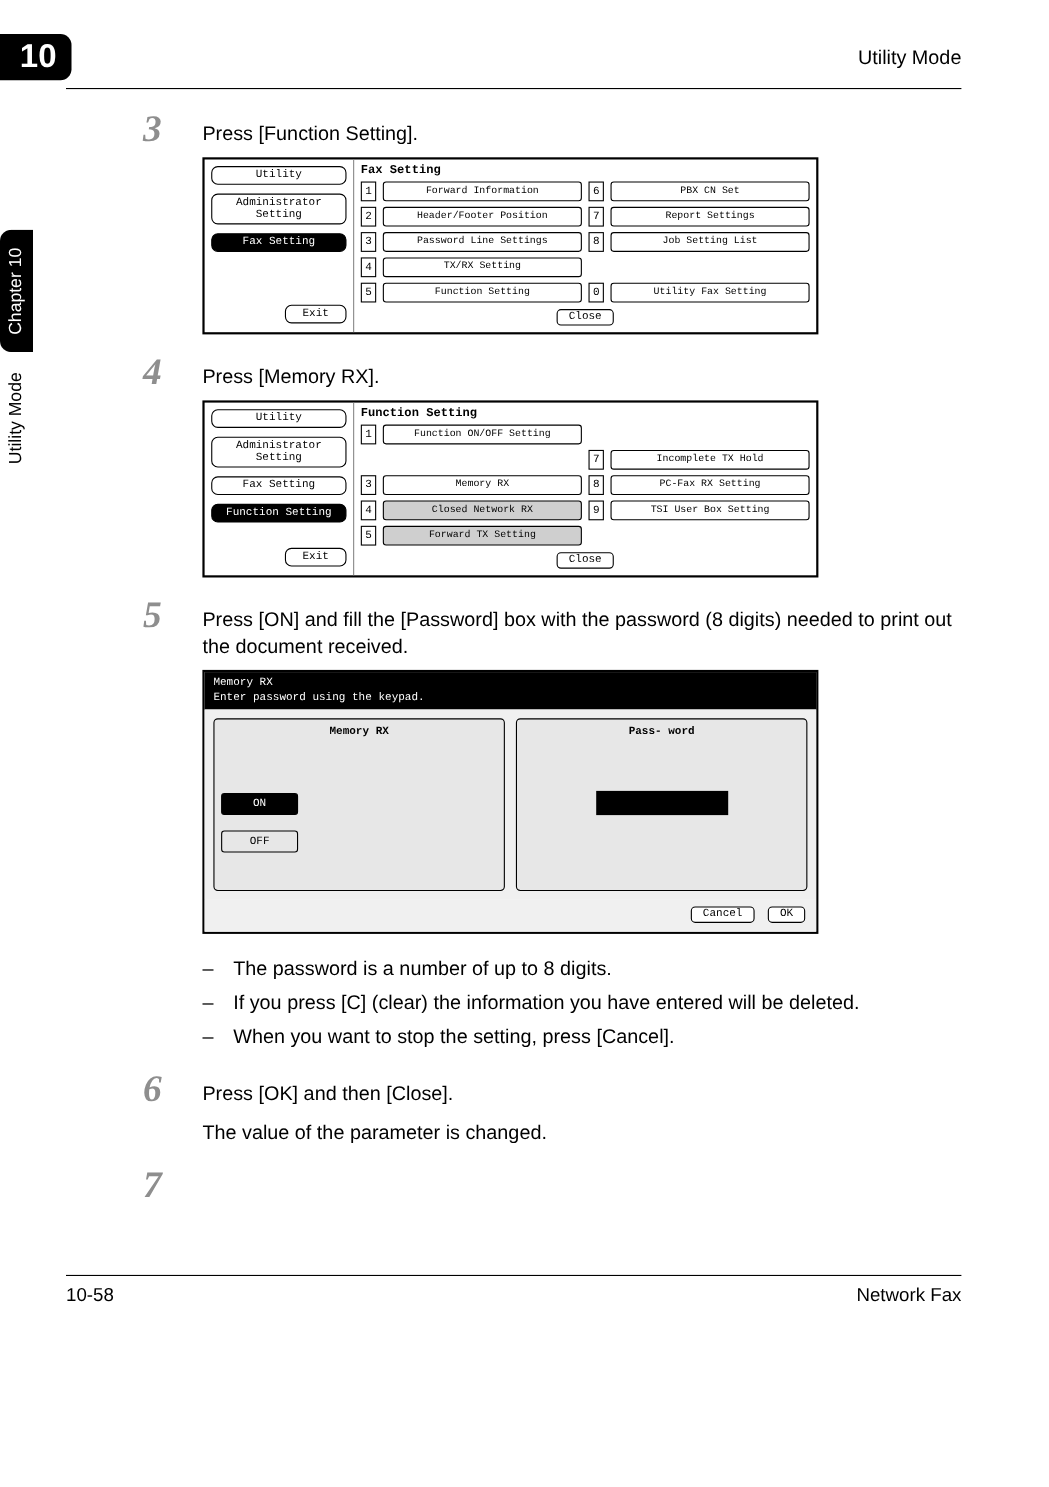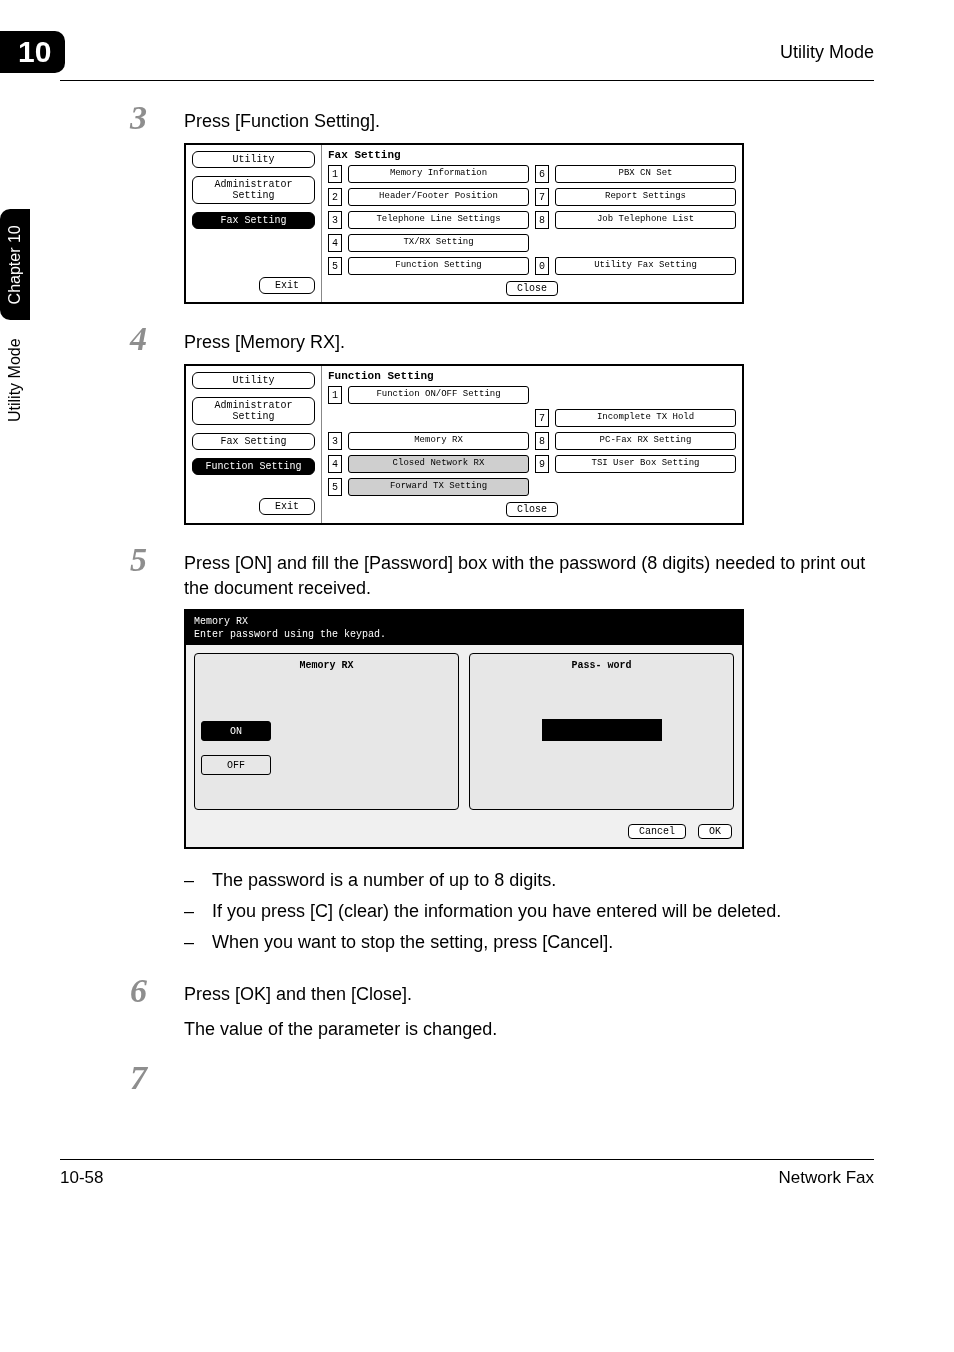--- a/index.html
+++ b/index.html
@@ -281,33 +281,33 @@
       <div class="chip">Utility</div>
       <div class="chip">Administrator Setting</div>
       <div class="chip sel">Fax Setting</div>
       <div style="flex:1"></div>
       <div class="chip" style="width:56px;margin-left:auto">Exit</div>
     </div>
     <div class="main">
       <div class="title">Fax Setting</div>
       <div class="opt-grid">
         <div class="opt-num">1</div>
-        <div class="opt-btn">Memory Information</div>
+        <div class="opt-btn">Forward Information</div>
         <div class="opt-num">6</div>
         <div class="opt-btn">PBX CN Set</div>
 
         <div class="opt-num">2</div>
         <div class="opt-btn">Header/Footer Position</div>
         <div class="opt-num">7</div>
         <div class="opt-btn">Report Settings</div>
 
         <div class="opt-num">3</div>
-        <div class="opt-btn">Telephone Line Settings</div>
+        <div class="opt-btn">Password Line Settings</div>
         <div class="opt-num">8</div>
-        <div class="opt-btn">Job Telephone List</div>
+        <div class="opt-btn">Job Setting List</div>
 
         <div class="opt-num">4</div>
         <div class="opt-btn">TX/RX Setting</div>
         <div class="opt-num empty"></div>
         <div class="opt-btn empty"></div>
 
         <div class="opt-num">5</div>
         <div class="opt-btn">Function Setting</div>
         <div class="opt-num">0</div>
         <div class="opt-btn">Utility Fax Setting</div>

